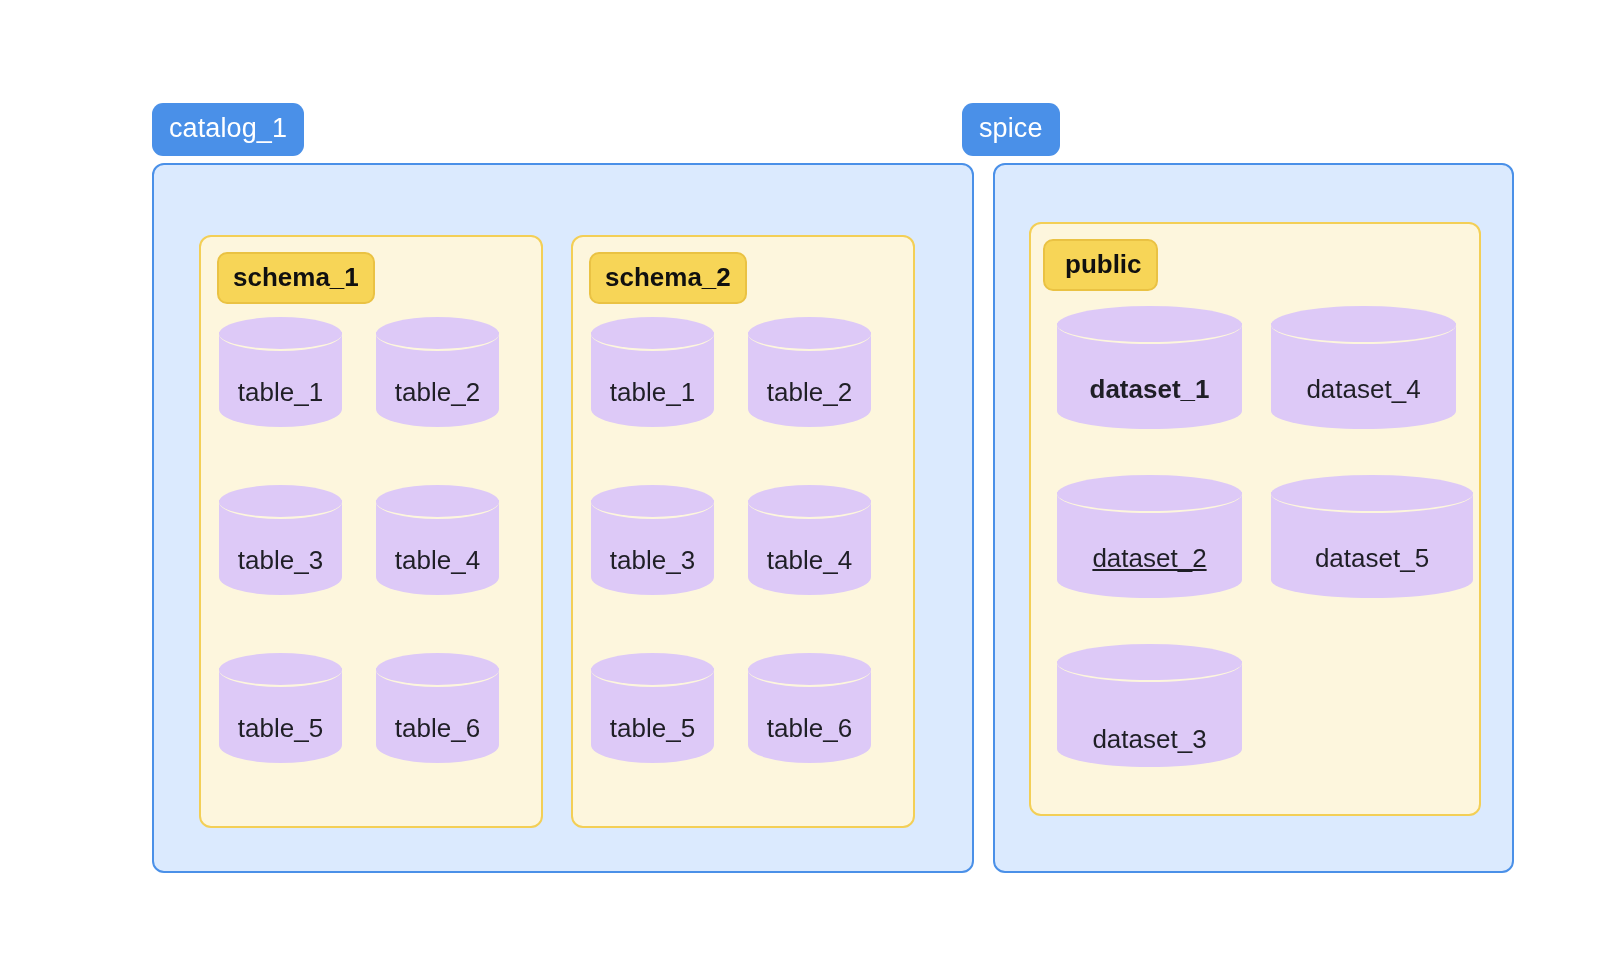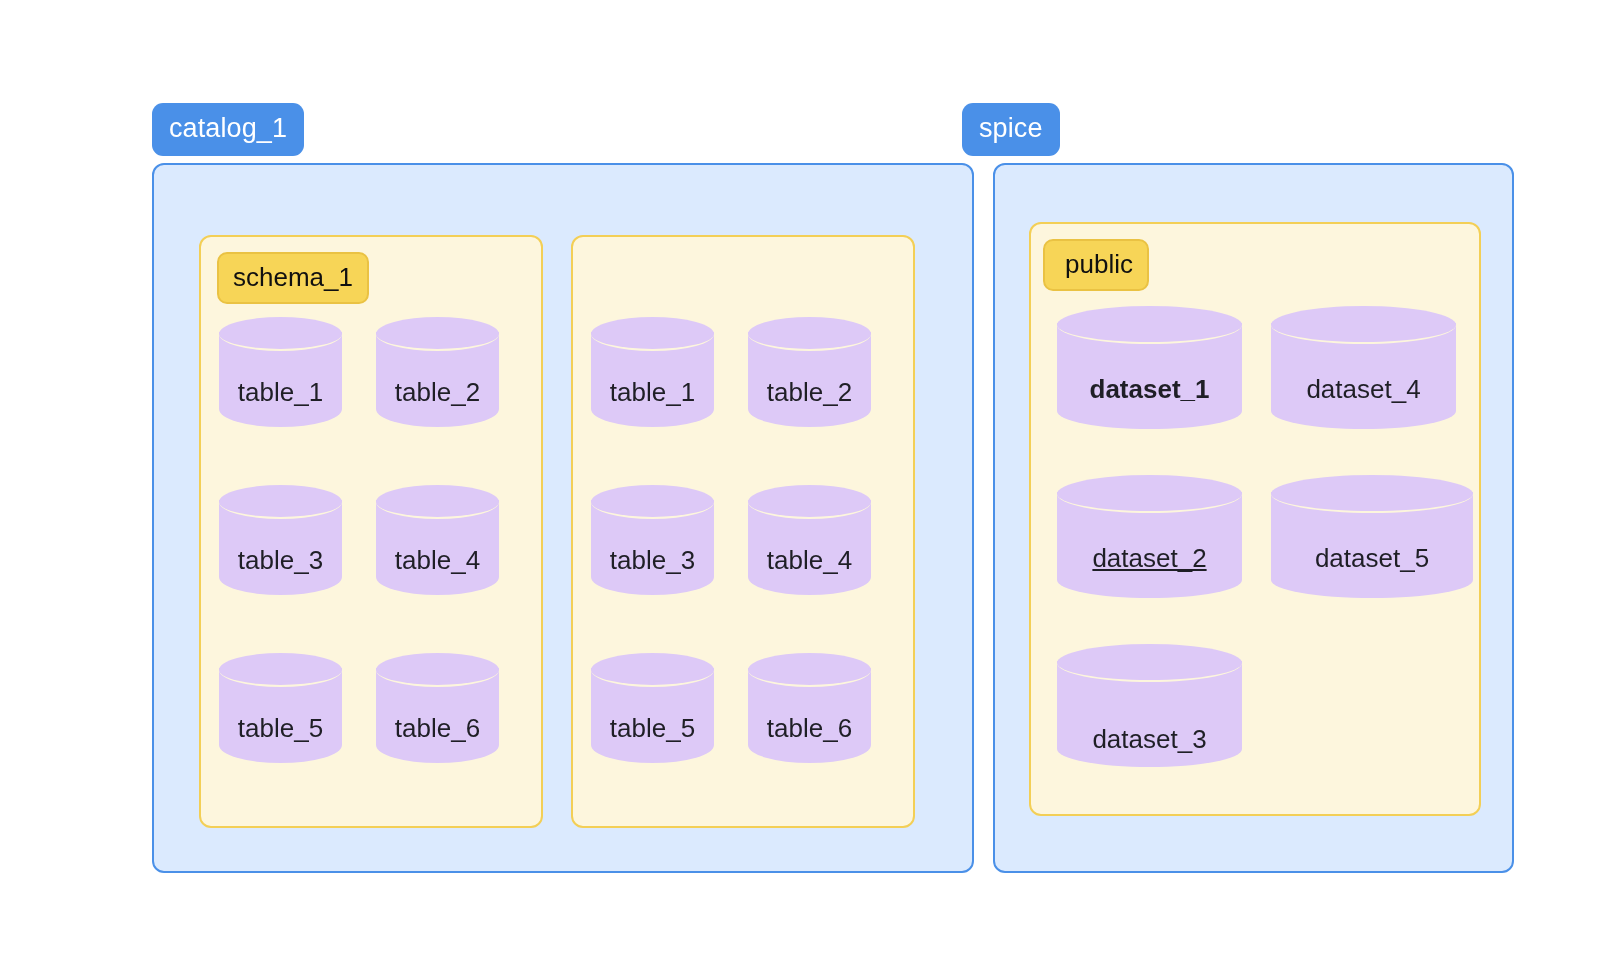--- a/index.html
+++ b/index.html
@@ -59,21 +59,21 @@
     border-radius: 12px;
     box-sizing: border-box;
   }
 
   .schema-badge {
     position: absolute;
     background: #f7d557;
     border: 2px solid #eac243;
     color: #101010;
     font-size: 26px;
-    font-weight: 400;
+    font-weight: 700;
     line-height: 1;
     padding: 10px 14px 12px 14px;
     border-radius: 10px;
     white-space: nowrap;
     box-sizing: border-box;
   }
 
   
   .cylinder {
     position: absolute;
@@ -172,20 +172,21 @@
           <div class="cyl-shape">
             <div class="cyl-body" style="top:15px; bottom:0;"></div>
             <div class="cyl-top" style="height:32px;"></div>
           </div>
           <div class="cyl-label" style="top:62px;">table_6</div>
         </div>
       </div>
 
       <div class="schema-card" style="left:417px; top:70px; width:344px; height:593px;">
 
+        <div class="schema-badge" style="left:16px; top:15px;">schema_2</div>
 
         <div class="cylinder" style="left:18px; top:80px; width:123px; height:110px;">
           <div class="cyl-shape">
             <div class="cyl-body" style="top:15px; bottom:0;"></div>
             <div class="cyl-top" style="height:32px;"></div>
           </div>
           <div class="cyl-label" style="top:62px;">table_1</div>
         </div>
 
         <div class="cylinder" style="left:175px; top:80px; width:123px; height:110px;">

